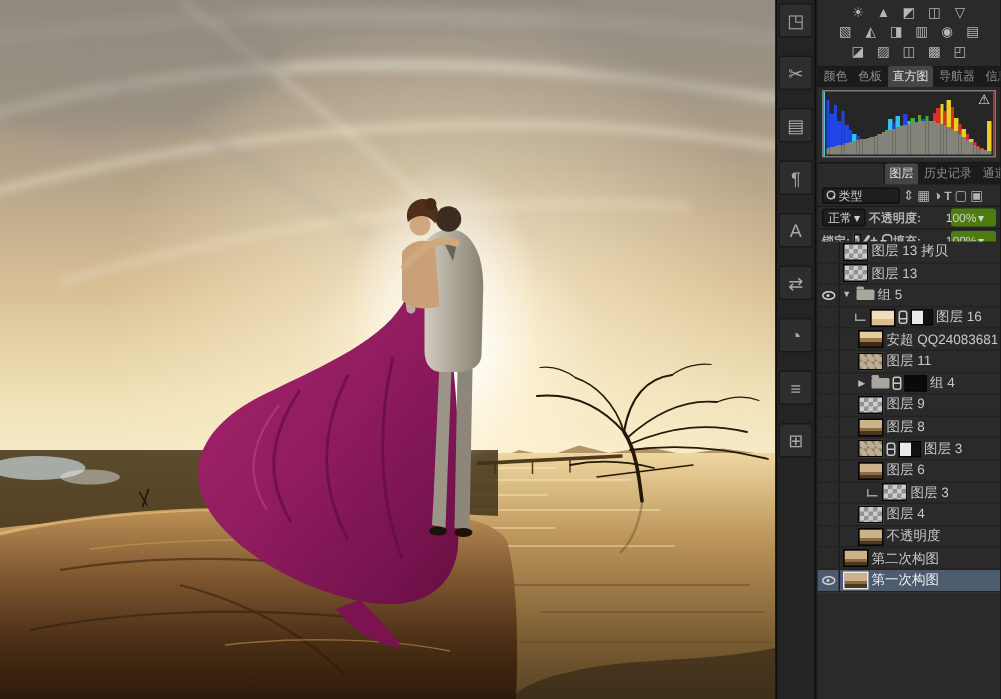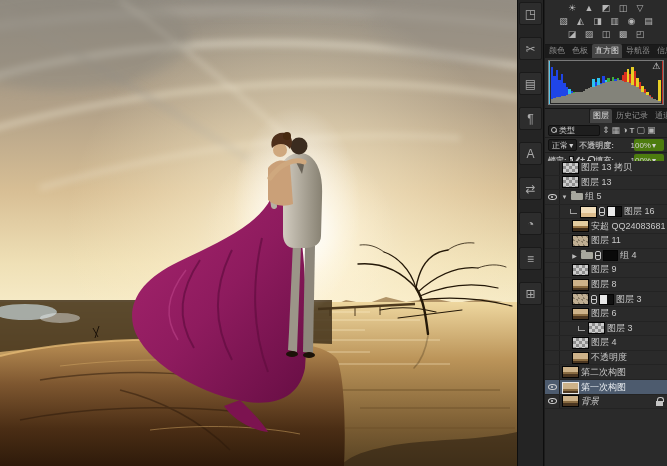--- a/index.html
+++ b/index.html
@@ -90,21 +90,21 @@
   .mini-move { width:9px; height:9px; color:#c0c0c0; font-size:9px; line-height:9px; text-align:center; font-weight:bold; }
   .mini-lock { width:7px; height:5px; background:#c6c6c6; margin-top:4px; }
   .mini-lock::before { content:""; position:absolute; left:1px; top:-4px; width:5px; height:4px;
     border:1px solid #c6c6c6; border-bottom:none; border-radius:3px 3px 0 0; }
 
   
   .layerlist { position:absolute; left:0; right:0; top:161px; bottom:0; overflow:hidden; background:#2a2a2a; }
   .lrow {
     display:flex; align-items:center; height:14.6px; border-bottom:1px solid #232323; padding-right:2px;
   }
-  .lrow.selected { background:var(--sel,#4d5b6e);align-items:flex-end; }
+  .lrow.selected { background:var(--sel,#4d5b6e); }
   .eyecell {
     flex:0 0 15px; align-self:stretch; border-right:1px solid #1e1e1e;
     display:flex; align-items:center; justify-content:center;
   }
   .eye { position:relative; width:9px; height:6px; border:1px solid #d2d2d2; border-radius:50%; }
   .eye::after { content:""; position:absolute; left:2.5px; top:1px; width:2px; height:2px; background:#d2d2d2; border-radius:50%; }
   .indent1 { width:10px; flex:0 0 10px; }
   .indent2 { width:18px; flex:0 0 18px; }
   .clip {
     flex:0 0 7px; width:5px; height:5px; margin-right:1px;
@@ -567,24 +567,16 @@
 
       <div class="lrow selected">
         <span class="eyecell">
             <span class="eye"></span>
           </span>
         <span class="thumb t-photo" style="border-color:#e8e8e8;"></span>
         <span class="lname">第一次构图</span>
       </div>
 
 
-      <div class="lrow">
-        <span class="eyecell">
-            <span class="eye"></span>
-          </span>
-        <span class="thumb t-photo"></span>
-        <span class="lname" style="font-style:italic;">背景</span>
-        <span class="rowlock"></span>
-      </div>
 
     </div>
   </div>
 </div>
 
 </body></html>

